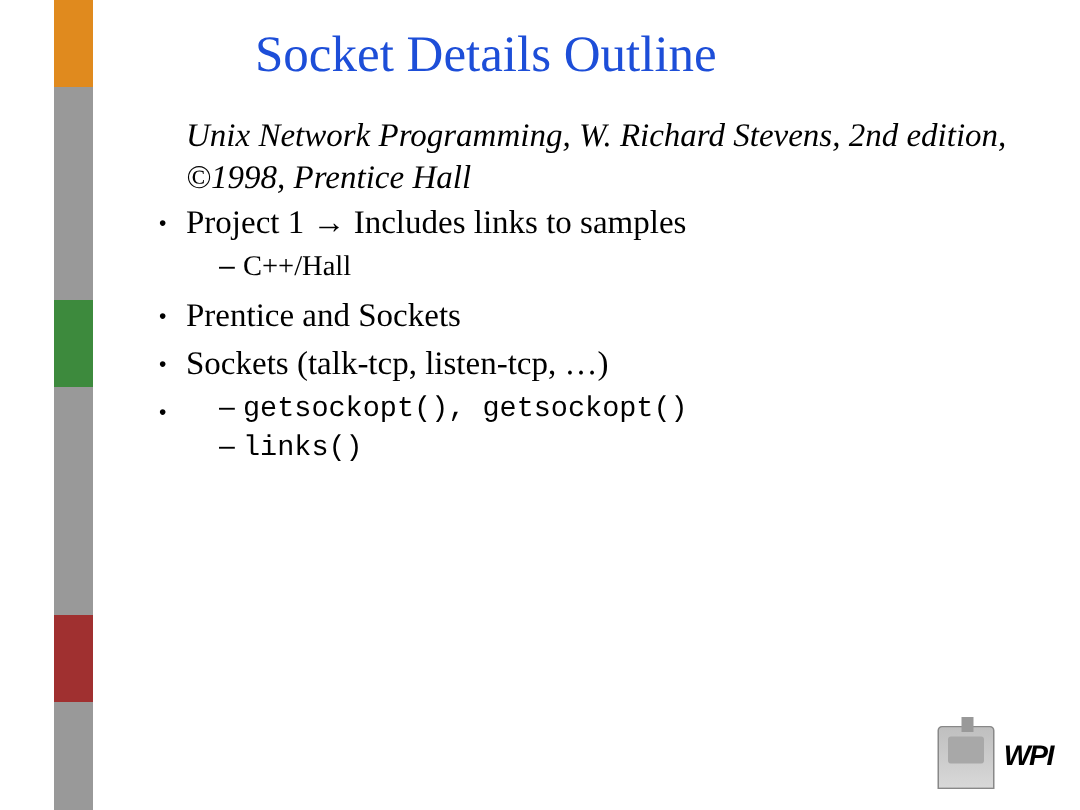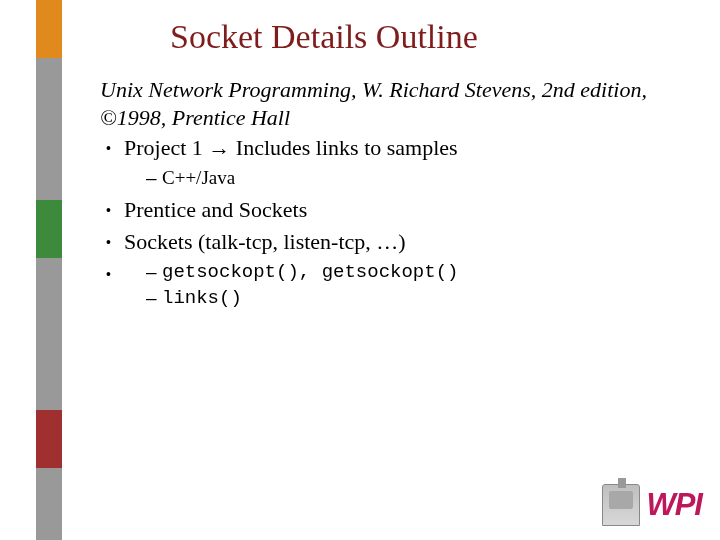--- a/index.html
+++ b/index.html
@@ -31,28 +31,29 @@
   .content {
     position: absolute;
     left: 100px;
     top: 0;
     width: 600px;
     padding-top: 18px;
   }
   .title {
     font-size: 34px;
     font-weight: normal;
-    color: #7f1d1d;
+    color: #1d4ed8;
     margin-left: 70px;
     margin-bottom: 20px;
   }
   .intro {
     font-size: 22px;
     font-style: italic;
     line-height: 1.25;
+    margin-left: 24px;
     margin-bottom: 2px;
   }
   ul.main {
     list-style: none;
     margin-left: 6px;
   }
   ul.main > li {
     position: relative;
     padding-left: 18px;
     font-size: 22px;
@@ -116,23 +117,23 @@
     position: absolute;
     left: 15px;
     top: -7px;
     width: 8px;
     height: 10px;
     background: #999;
   }
   .wpi {
     font-family: Arial, Helvetica, sans-serif;
     font-weight: 900;
-    font-size: 31px;
+    font-size: 19px;
     font-style: italic;
-    color: #be185d;
+    color: #000000;
     letter-spacing: -1px;
   }
 </style>
 </head>
 <body>
 
 <div class="sidebar">
   <div class="sidebar-block block-orange"></div>
   <div class="sidebar-block block-green"></div>
   <div class="sidebar-block block-red"></div>
@@ -140,21 +141,21 @@
 
 <div class="content">
   <h1 class="title">Socket Details Outline</h1>
 
   <div class="intro">Unix Network Programming, W. Richard Stevens, 2nd edition, ©1998, Prentice Hall</div>
 
   <ul class="main">
     <li>
       <span>Project 1 → Includes links to samples</span>
       <ul class="sub">
-        <li>C++/Java</li>
+        <li>C++/Hall</li>
       </ul>
     </li>
     <li>Prentice and Sockets</li>
     <li>Sockets (talk-tcp, listen-tcp, …)</li>
     <li>
       <ul class="sub">
         <li class="mono">getsockopt(), getsockopt()</li>
         <li class="mono">links()</li>
       </ul>
     </li>

